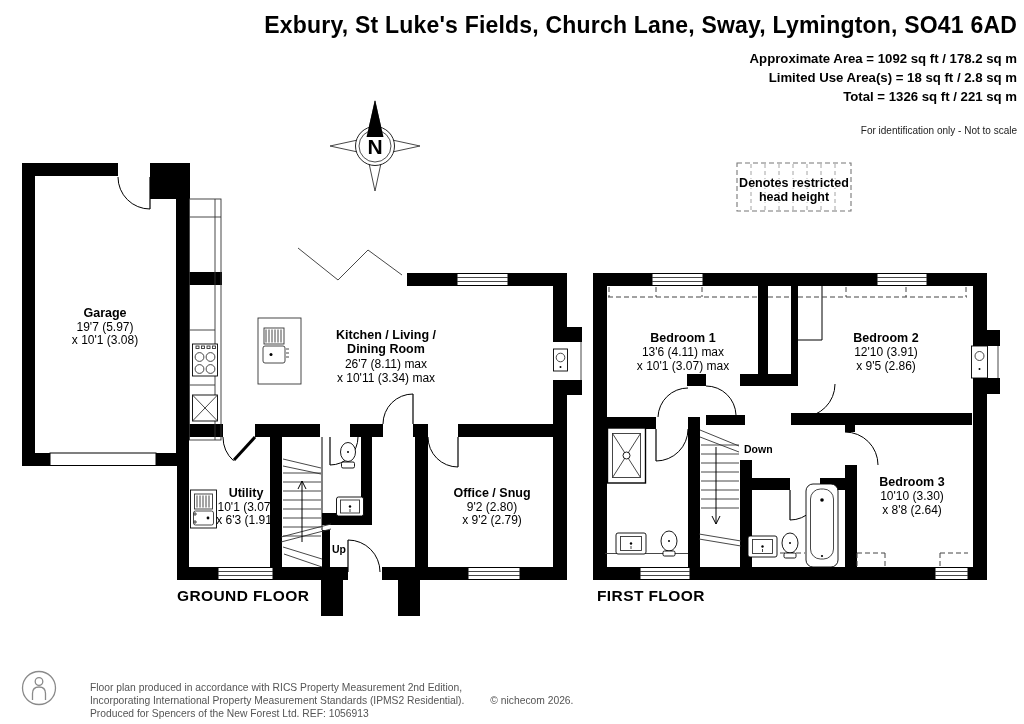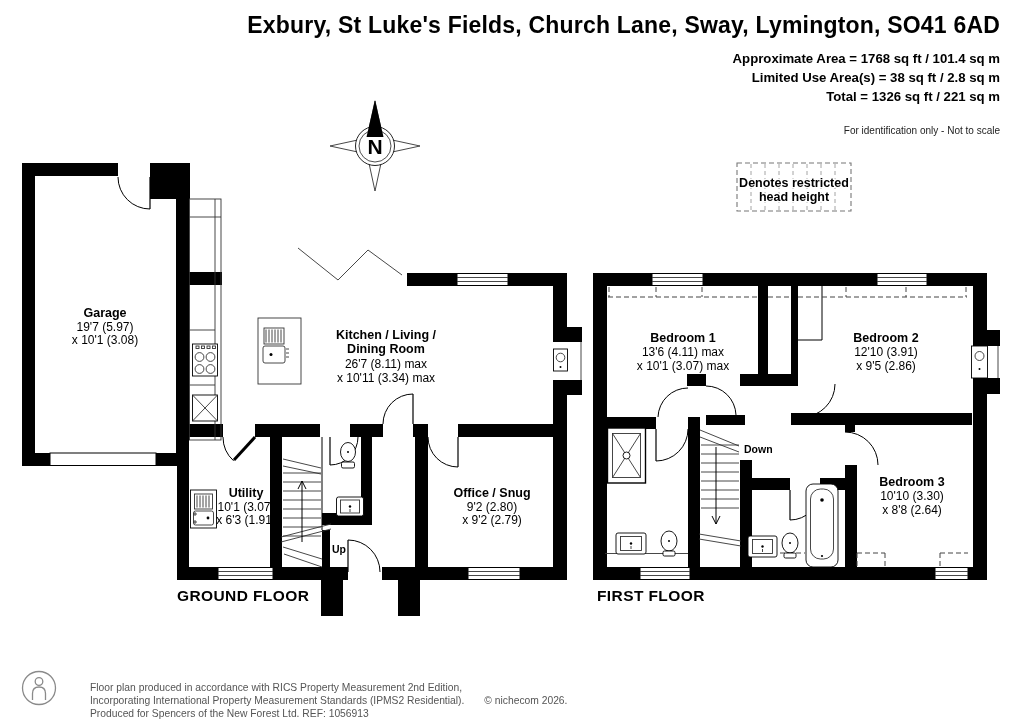--- a/index.html
+++ b/index.html
@@ -1,26 +1,26 @@
 <!DOCTYPE html>
 <html><head>
 <meta charset="utf-8">
 <style>
   html,body{margin:0;padding:0;background:#fff;}
   #page{position:relative;width:1024px;height:724px;background:#fff;overflow:hidden;
         font-family:"Liberation Sans", sans-serif;}
   
-  .header{position:absolute;top:12px;right:24px;text-align:right;color:#000;}
+  .header{position:absolute;top:12px;right:7px;text-align:right;color:#000;}
   .title{font-size:23px;font-weight:700;letter-spacing:.2px;margin-bottom:10px;}
   .area-line{font-size:13.2px;font-weight:700;line-height:19px;}
   .disclaimer{font-size:10px;font-weight:400;margin-top:19px;color:#222;}
   
   .footer{position:absolute;left:20px;top:668px;color:#555;}
   .footer-text{position:absolute;left:70px;top:13px;width:640px;font-size:10.3px;line-height:13px;white-space:nowrap;}
-  .copyright{margin-left:20px;}
+  .copyright{margin-left:26px;}
   svg{position:absolute;left:0;top:0;}
   
   .wall{fill:#000;stroke:none;}
   .thin{stroke:#000;stroke-width:1;fill:none;}
   .thin2{stroke:#333;stroke-width:0.9;fill:none;}
   .leaf{stroke:#000;stroke-width:1.2;fill:none;}
   .leafthick{stroke:#000;stroke-width:3;fill:none;}
   .fix{stroke:#000;stroke-width:0.9;fill:#fff;}
   .fixl{stroke:#000;stroke-width:1.4;fill:#fff;}
   .win{stroke:#000;stroke-width:1;fill:#fff;}
@@ -36,22 +36,22 @@
             paint-order:stroke;stroke:#fff;stroke-width:2.5px;}
   .logo{stroke:#8a8a8a;stroke-width:1.3;fill:none;}
 </style>
 </head>
 <body>
 
 <div id="page">
 
   <div class="header">
     <div class="title">Exbury, St Luke's Fields, Church Lane, Sway, Lymington, SO41 6AD</div>
-    <div class="area-line">Approximate Area = 1768 sq ft / 101.4 sq m</div>
-    <div class="area-line">Limited Use Area(s) = 38 sq ft / 2.8 sq m</div>
+    <div class="area-line">Approximate Area = 1092 sq ft / 178.2 sq m</div>
+    <div class="area-line">Limited Use Area(s) = 18 sq ft / 2.8 sq m</div>
     <div class="area-line">Total = 1326 sq ft / 221 sq m</div>
     <div class="disclaimer">For identification only - Not to scale</div>
   </div>
 
   <svg width="1024" height="724" viewBox="0 0 1024 724">
 
     <g>
       <path class="thin2" fill="#fff" d="M375,101 L383,138 L420,146 L383,154 L375,191 L367,154 L330,146 L367,138 Z"></path>
       <circle cx="375" cy="146" r="19.5" fill="#fff" stroke="#222" stroke-width="1"></circle>
       <circle cx="375" cy="146" r="16" fill="none" stroke="#222" stroke-width="0.8"></circle>

